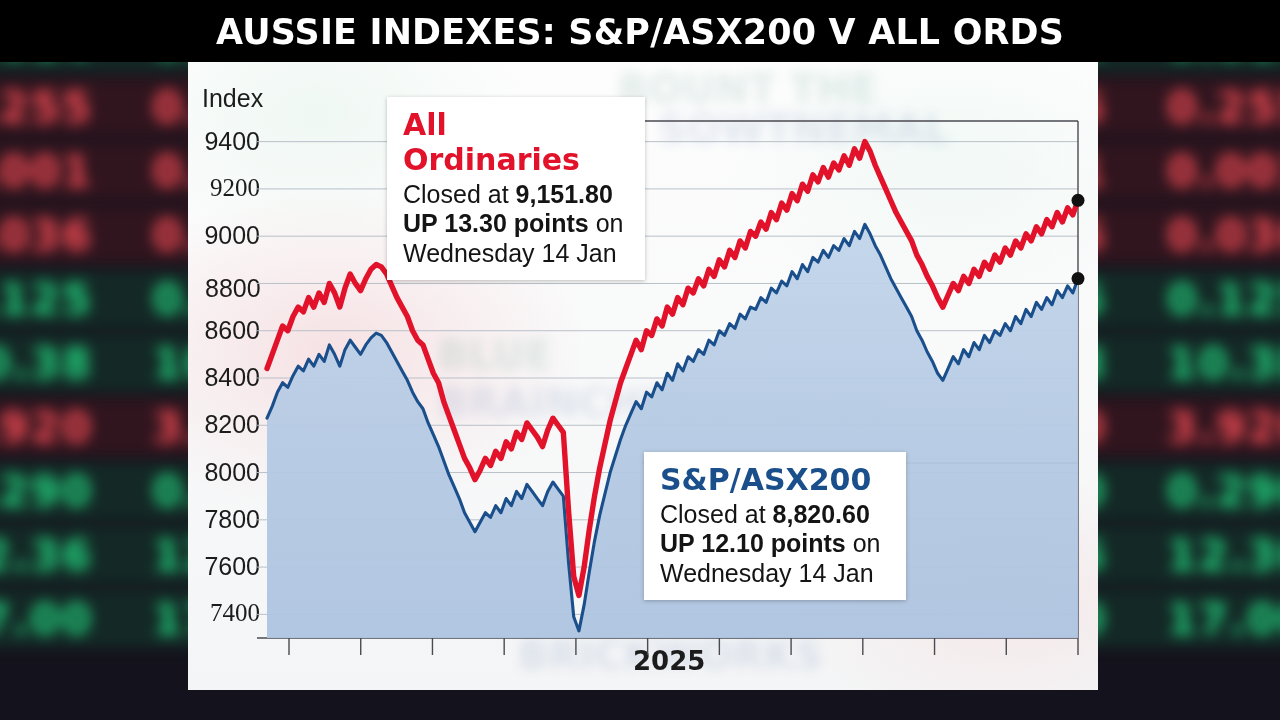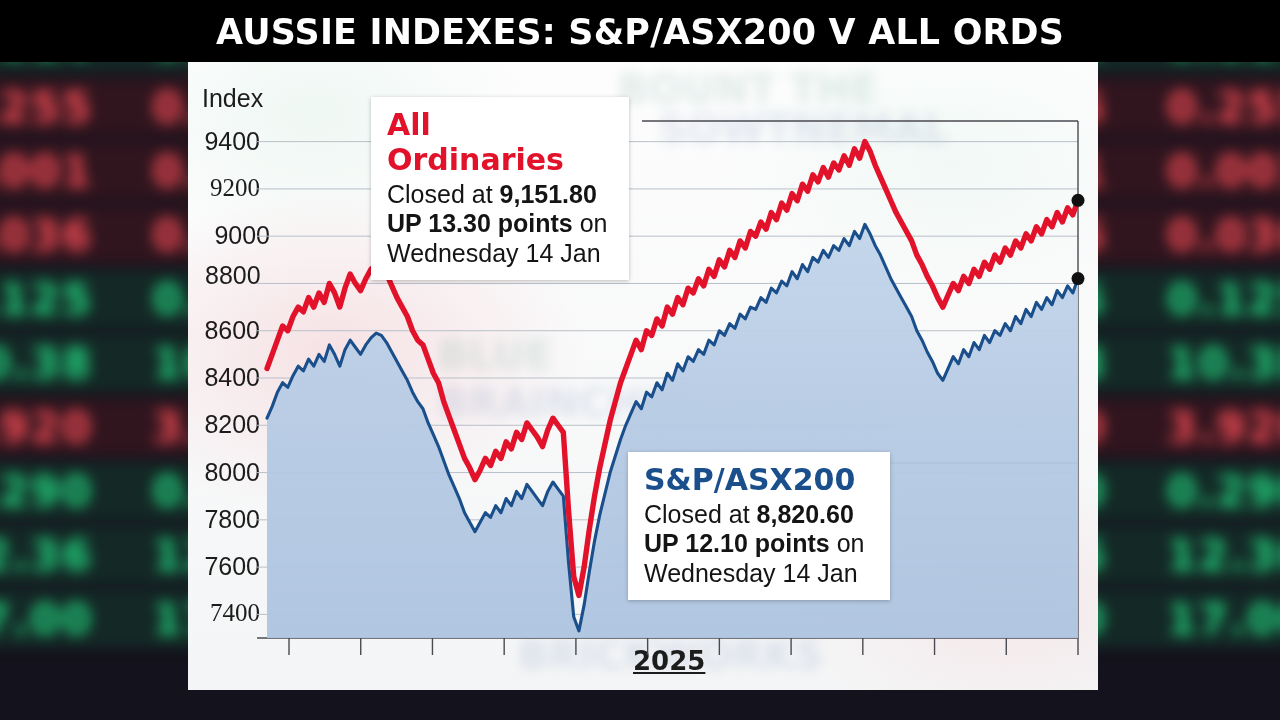--- a/index.html
+++ b/index.html
@@ -118,20 +118,21 @@
   }
 
   
   .callout {
     position: absolute;
     background: #ffffff;
     box-shadow: 0 1px 4px rgba(0,0,0,.25);
     padding: 10px 16px 12px 16px;
     z-index: 20;
     line-height: 1.17;
+    margin-left: 16px;
   }
   .callout .c-title {
     font-family: "DejaVu Sans", sans-serif;
     font-weight: 700;
     font-size: 30px;
     margin-bottom: 3px;
   }
   .callout .c-line {
     font-family: "Liberation Sans", sans-serif;
     font-size: 25px;
@@ -274,27 +275,27 @@
     <div class="axis-text ylabel-index" style="left:14px; top:22px;">Index</div>
 
     <div id="ytick-layer">
         <div class="axis-text ytick" style="width: 72px; left: 0px; top: 537.364px; font-family: Liberation Serif, serif;">7400</div>
         <div class="axis-text ytick" style="width: 72px; left: 0px; top: 490.091px;">7600</div>
         <div class="axis-text ytick" style="width: 72px; left: 0px; top: 442.818px;">7800</div>
         <div class="axis-text ytick" style="width: 72px; left: 0px; top: 395.545px;">8000</div>
         <div class="axis-text ytick" style="width: 72px; left: 0px; top: 348.273px;">8200</div>
         <div class="axis-text ytick" style="width: 72px; left: 0px; top: 301px;">8400</div>
         <div class="axis-text ytick" style="width: 72px; left: 0px; top: 253.727px;">8600</div>
-        <div class="axis-text ytick" style="width: 72px; left: 0px; top: 199px; padding-left: 17px;">8800</div>
-        <div class="axis-text ytick" style="width: 72px; left: 10px; top: 159.182px;">9000</div>
+        <div class="axis-text ytick" style="width: 72px; left: 0px; top: 212px; padding-left: 17px;">8800</div>
+        <div class="axis-text ytick" style="width: 72px; left: 0px; top: 159.182px;">9000</div>
         <div class="axis-text ytick" style="width: 72px; left: 0px; top: 111.909px; font-family: Liberation Serif, serif;">9200</div>
         <div class="axis-text ytick" style="width: 72px; left: 0px; top: 64.6364px;">9400</div>
       </div>
 
-    <div class="axis-text xlabel-year" style="left:445px; top:584px;text-decoration:underline;">2025</div>
+    <div class="axis-text xlabel-year" style="left:445px; top:584px;">2025</div>
 
     <div class="plot">
       <svg class="chart" id="chart-svg" viewBox="0 0 811 520" preserveAspectRatio="none">
         <defs>
           <linearGradient id="areaGrad" x1="0" y1="0" x2="0" y2="1">
             <stop offset="0%" stop-color="#c2d5ea" stop-opacity="0.95"></stop>
             <stop offset="55%" stop-color="#b4c9e3" stop-opacity="0.95"></stop>
             <stop offset="100%" stop-color="#aec4e0" stop-opacity="0.95"></stop>
           </linearGradient>
         </defs>

